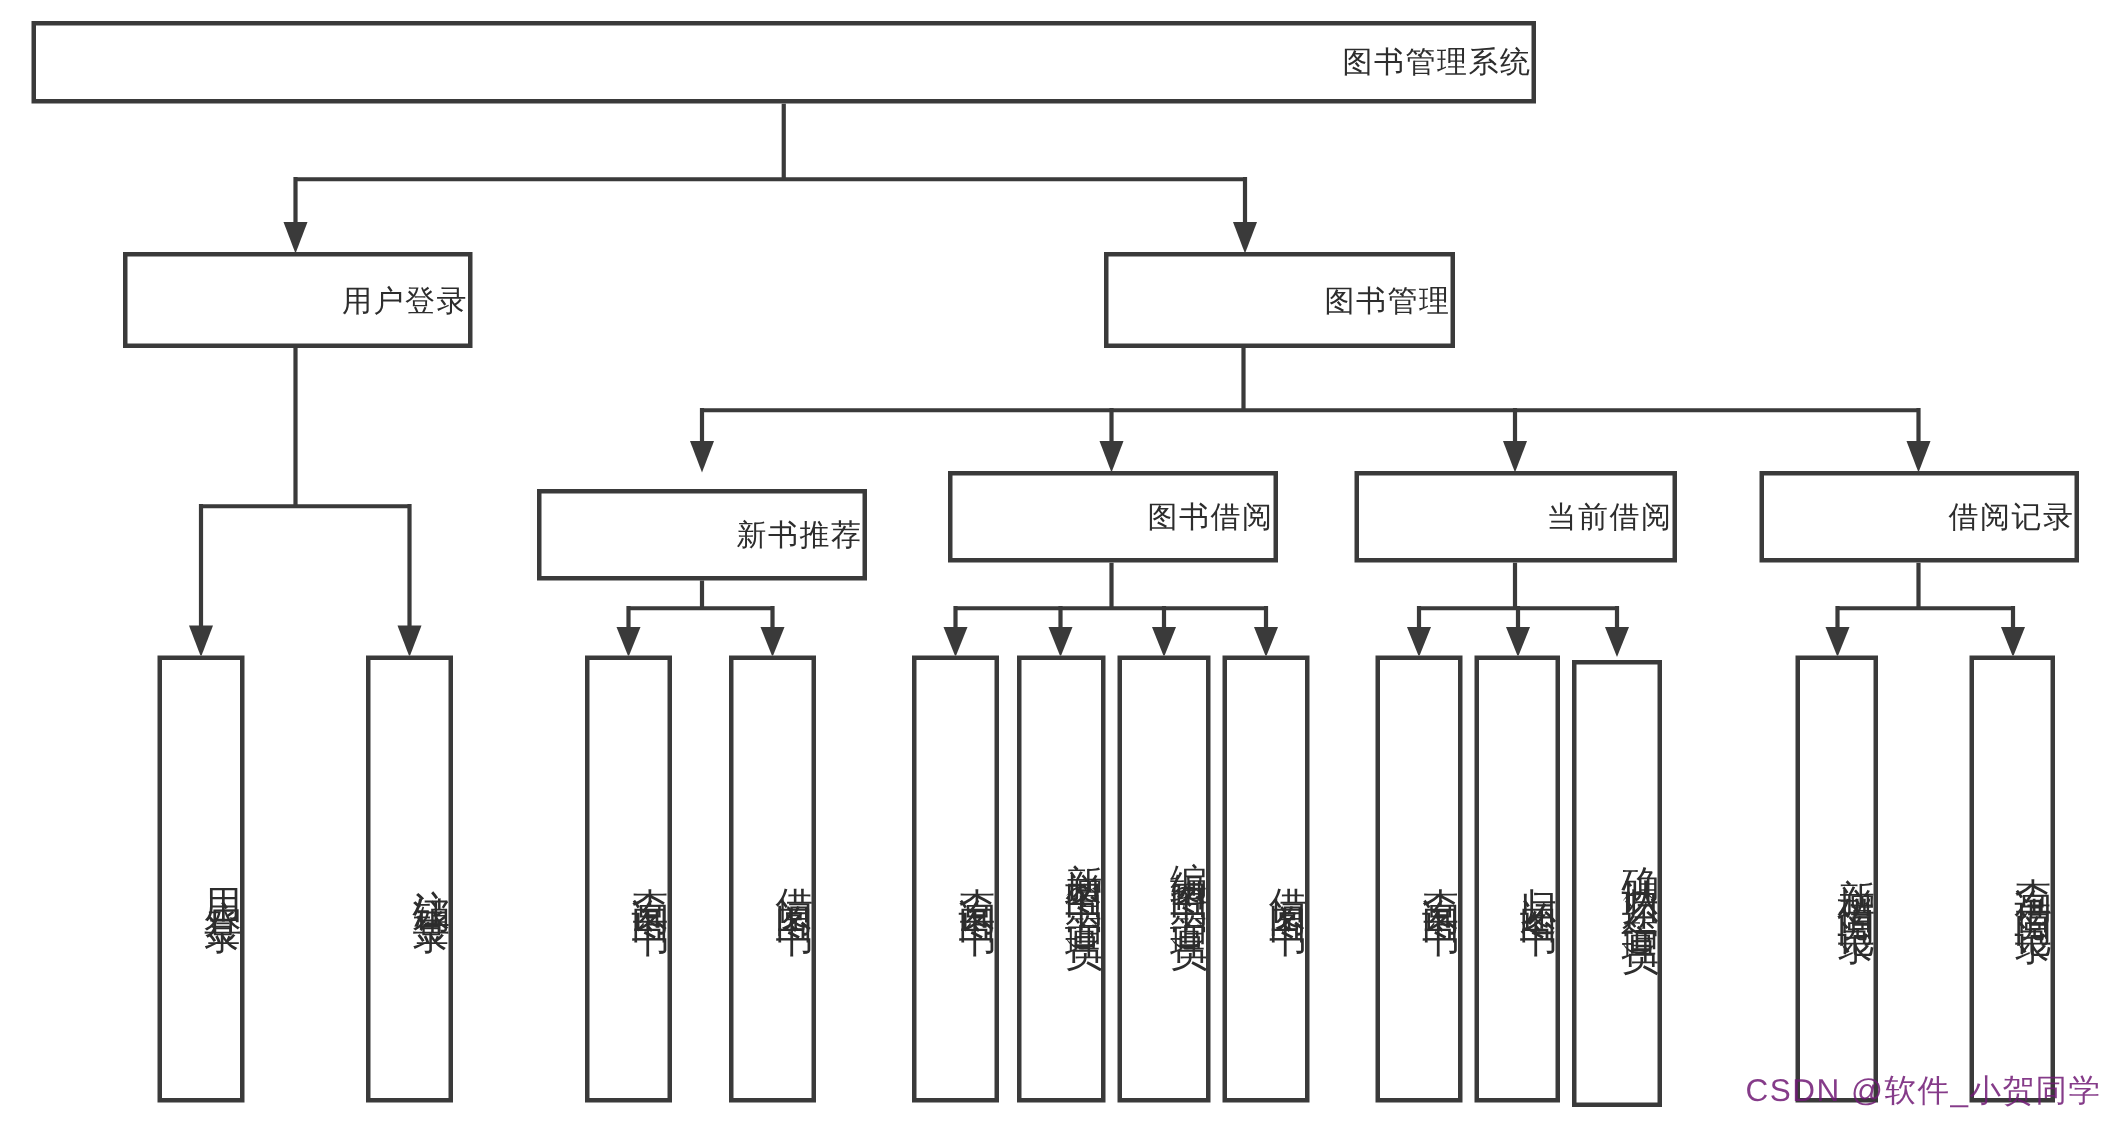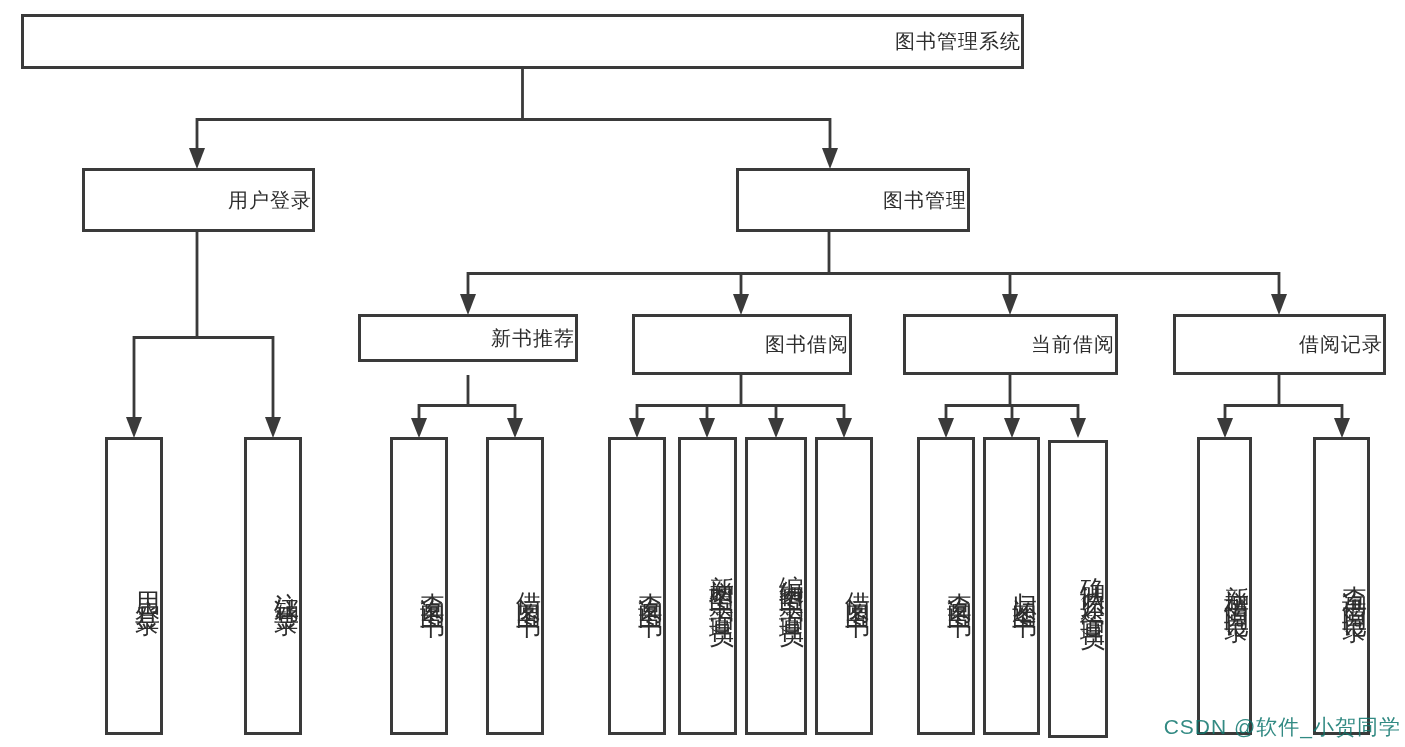--- a/index.html
+++ b/index.html
@@ -33,21 +33,21 @@
     text-orientation:mixed;
     font-size:25px;
     line-height:1;
     letter-spacing:7px;
     white-space:nowrap;
   }
   .watermark{
     position:absolute;
     right:4px;top:713px;
     font-size:21px;
-    color:#0f766e;
+    color:#701a75;
     opacity:.85;
     z-index:3;
     letter-spacing:1px;
     white-space:nowrap;
   }
 </style>
 </head>
 <body>
 
 <div class="canvas">
@@ -92,21 +92,21 @@
     <span>图书管理系统</span>
   </div>
 
   <div class="node h" style="left:82px;top:168px;width:233px;height:64px">
     <span>用户登录</span>
   </div>
   <div class="node h" style="left:736px;top:168px;width:234px;height:64px">
     <span>图书管理</span>
   </div>
 
-  <div class="node h" style="left:358px;top:314px;width:220px;height:48px">
+  <div class="node h" style="left:358px;top:326px;width:220px;height:61px">
     <span>新书推荐</span>
   </div>
   <div class="node h" style="left:632px;top:314px;width:220px;height:61px">
     <span>图书借阅</span>
   </div>
   <div class="node h" style="left:903px;top:314px;width:215px;height:61px">
     <span>当前借阅</span>
   </div>
   <div class="node h" style="left:1173px;top:314px;width:213px;height:61px">
     <span>借阅记录</span>

